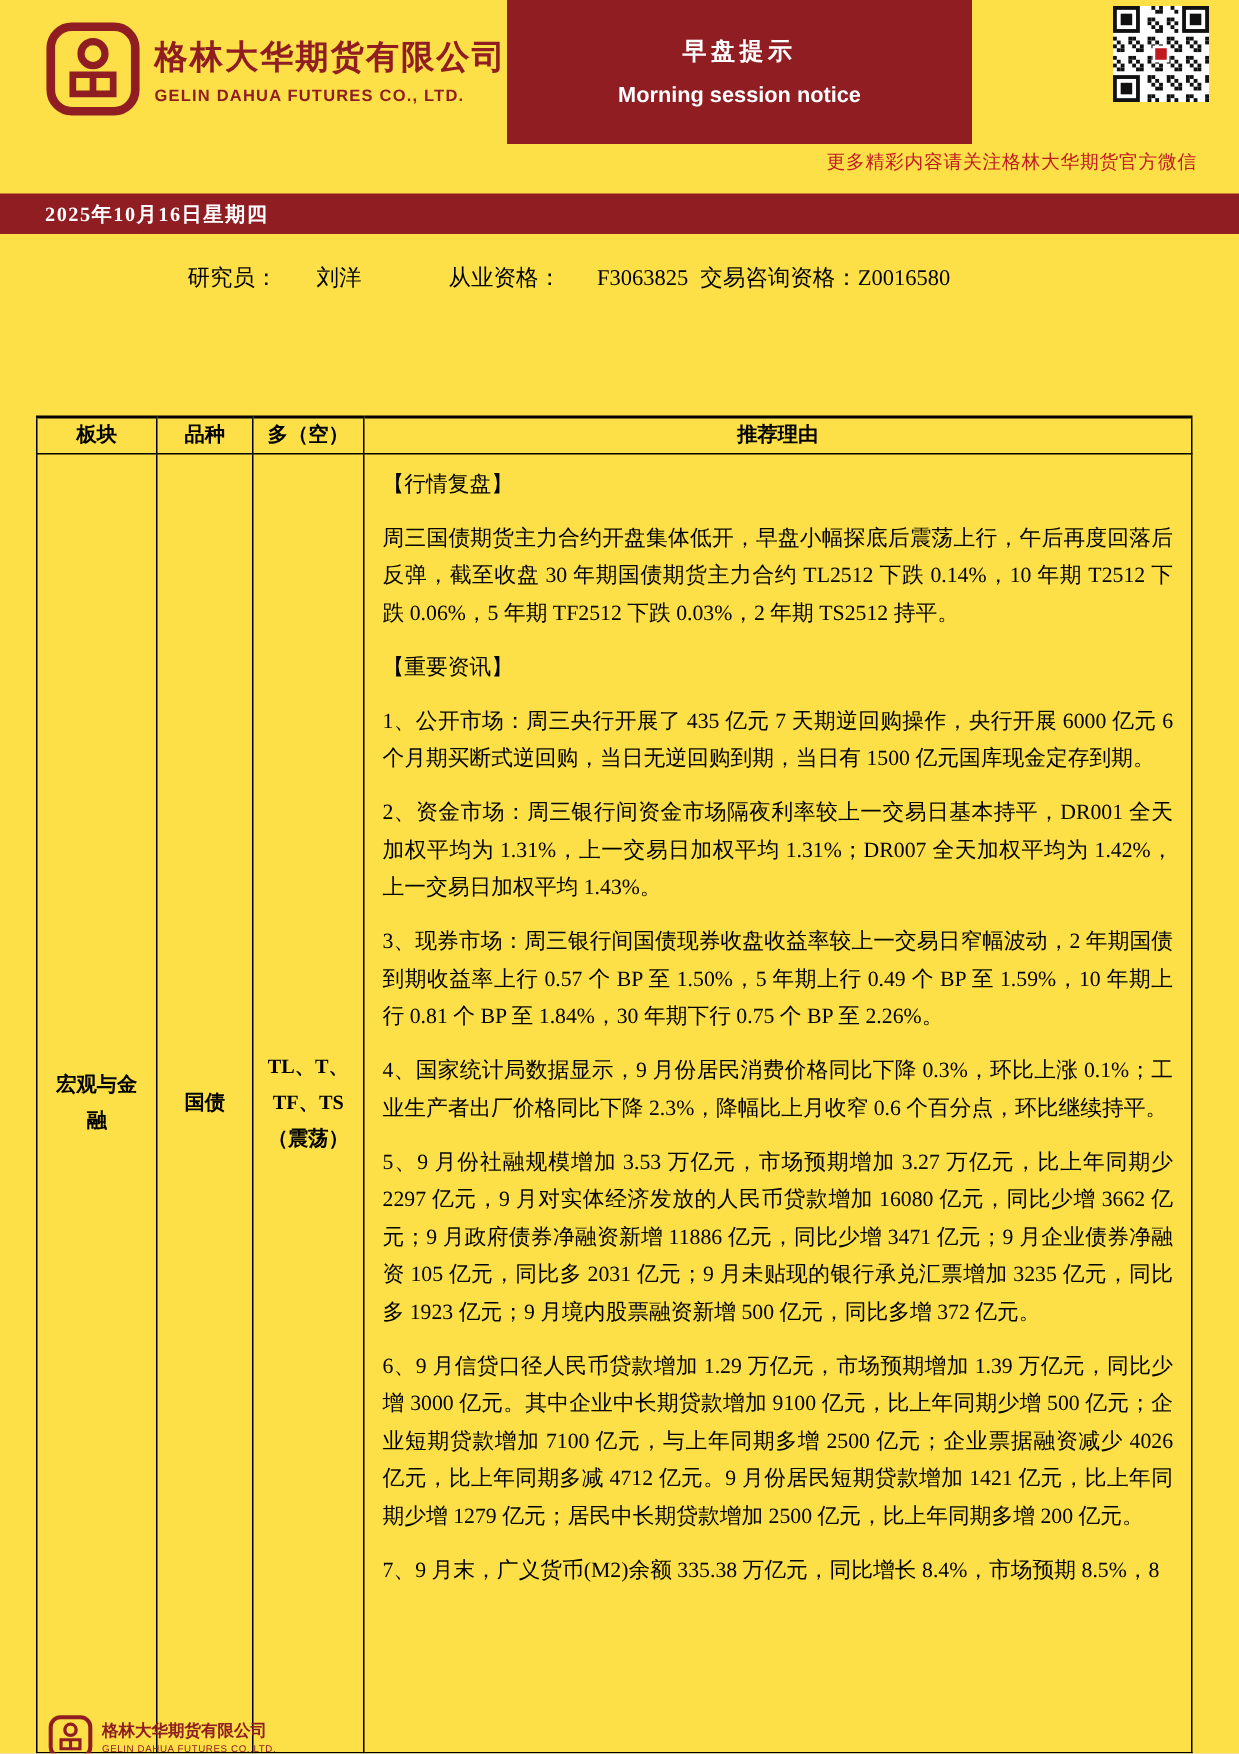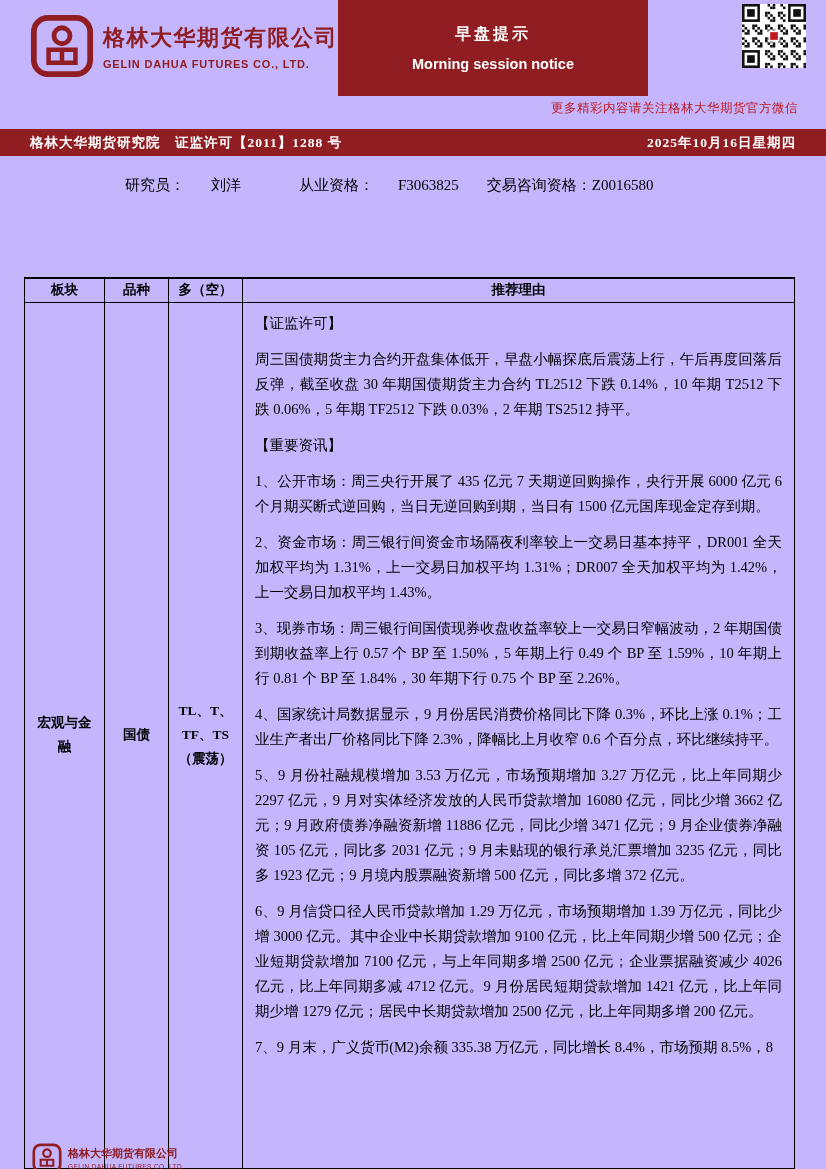--- a/index.html
+++ b/index.html
@@ -2,21 +2,21 @@
 <html><head>
 <meta charset="utf-8">
 <style>
   * { margin: 0; padding: 0; box-sizing: border-box; }
   html, body { background: #e8e8e8; }
   body { font-family: "Liberation Serif", "DejaVu Serif", serif; }
   .page {
     position: relative;
     width: 826px; height: 1169px;
     margin: 0 auto;
-    background: #c4b5fd;
+    background: #fde047;
     overflow: hidden;
     color: #000;
   }
   
   .brand { position: absolute; left: 30px; top: 14px; display: flex; align-items: center; gap: 9px; color: #8f1d22; }
   .brand-logo { width: 64px; height: 64px; color: #8f1d22; flex: 0 0 auto; }
   .brand-cn { font-family: "Liberation Sans", "DejaVu Sans", sans-serif; font-weight: bold; font-size: 22px; letter-spacing: 1.5px; color: #8f1d22; white-space: nowrap; }
   .brand-en { font-family: "Liberation Sans", "DejaVu Sans", sans-serif; font-weight: bold; font-size: 11px; letter-spacing: 0.8px; color: #8f1d22; margin-top: 5px; white-space: nowrap; }
   .title-block {
     position: absolute; left: 338px; top: 0; width: 310px; height: 96px;
@@ -34,21 +34,21 @@
     display: flex; justify-content: space-between; align-items: center;
     padding: 0 30px;
     font-weight: bold; font-size: 13.5px; letter-spacing: 1px;
   }
   
   .researcher { position: absolute; left: 125px; top: 176px; font-size: 15px; color: #000; }
   .res-line { display: flex; align-items: baseline; white-space: nowrap; }
   .res-name { margin-left: 26px; }
   .res-lab-practice { margin-left: 58px; }
   .res-practice-no { margin-left: 24px; font-family: "Liberation Serif", serif; }
-  .res-lab-advisory { margin-left: 28px; }
+  .res-lab-advisory { margin-left: 8px; }
   .res-line2 { margin-top: 27px; }
   .email { font-family: "DejaVu Sans Mono", "Liberation Mono", monospace; font-size: 13.5px; }
   
   .report-table {
     position: absolute; left: 24px; top: 277px; width: 770px;
     border-collapse: collapse; table-layout: fixed;
   }
   .report-table col.w1 { width: 80px; }
   .report-table col.w2 { width: 64px; }
   .report-table col.w3 { width: 74px; }
@@ -249,21 +249,20 @@
       <rect x="20" y="2" width="3" height="3" fill="#111111"></rect>
       <rect x="0" y="18" width="7" height="7" fill="#111111"></rect>
       <rect x="1" y="19" width="5" height="5" fill="#ffffff"></rect>
       <rect x="2" y="20" width="3" height="3" fill="#111111"></rect>
       <rect x="10.3" y="10.3" width="4.4" height="4.4" fill="#ffffff"></rect>
       <rect x="11" y="11" width="3" height="3" fill="#bf1a20"></rect>
     </svg>
   <div class="wechat-note">更多精彩内容请关注格林大华期货官方微信</div>
 
   <div class="info-bar">
-    <span>格林大华期货研究院　证监许可【2011】1288 号</span>
     <span>2025年10月16日星期四</span>
   </div>
 
   <div class="researcher">
     <div class="res-line res-line1">
       <span>研究员：</span>
       <span class="res-name">刘洋</span>
       <span class="res-lab-practice">从业资格：</span>
       <span class="res-practice-no">F3063825</span>
       <span class="res-lab-advisory">交易咨询资格：</span>
@@ -296,21 +295,21 @@
         </td>
         <td class="c3">
           <div>
               <div>TL、T、</div>
               <div>TF、TS</div>
               <div>（震荡）</div>
             </div>
         </td>
         <td class="c4">
           <div class="reason-content">
-              <p class="reason-para reason-heading">【证监许可】</p>
+              <p class="reason-para reason-heading">【行情复盘】</p>
               <p class="reason-para">周三国债期货主力合约开盘集体低开，早盘小幅探底后震荡上行，午后再度回落后反弹，截至收盘 30 年期国债期货主力合约 TL2512 下跌 0.14%，10 年期 T2512 下跌 0.06%，5 年期 TF2512 下跌 0.03%，2 年期 TS2512 持平。</p>
               <p class="reason-para reason-heading">【重要资讯】</p>
               <p class="reason-para">1、公开市场：周三央行开展了 435 亿元 7 天期逆回购操作，央行开展 6000 亿元 6 个月期买断式逆回购，当日无逆回购到期，当日有 1500 亿元国库现金定存到期。</p>
               <p class="reason-para">2、资金市场：周三银行间资金市场隔夜利率较上一交易日基本持平，DR001 全天加权平均为 1.31%，上一交易日加权平均 1.31%；DR007 全天加权平均为 1.42%，上一交易日加权平均 1.43%。</p>
               <p class="reason-para">3、现券市场：周三银行间国债现券收盘收益率较上一交易日窄幅波动，2 年期国债到期收益率上行 0.57 个 BP 至 1.50%，5 年期上行 0.49 个 BP 至 1.59%，10 年期上行 0.81 个 BP 至 1.84%，30 年期下行 0.75 个 BP 至 2.26%。</p>
               <p class="reason-para">4、国家统计局数据显示，9 月份居民消费价格同比下降 0.3%，环比上涨 0.1%；工业生产者出厂价格同比下降 2.3%，降幅比上月收窄 0.6 个百分点，环比继续持平。</p>
               <p class="reason-para">5、9 月份社融规模增加 3.53 万亿元，市场预期增加 3.27 万亿元，比上年同期少 2297 亿元，9 月对实体经济发放的人民币贷款增加 16080 亿元，同比少增 3662 亿元；9 月政府债券净融资新增 11886 亿元，同比少增 3471 亿元；9 月企业债券净融资 105 亿元，同比多 2031 亿元；9 月未贴现的银行承兑汇票增加 3235 亿元，同比多 1923 亿元；9 月境内股票融资新增 500 亿元，同比多增 372 亿元。</p>
               <p class="reason-para">6、9 月信贷口径人民币贷款增加 1.29 万亿元，市场预期增加 1.39 万亿元，同比少增 3000 亿元。其中企业中长期贷款增加 9100 亿元，比上年同期少增 500 亿元；企业短期贷款增加 7100 亿元，与上年同期多增 2500 亿元；企业票据融资减少 4026 亿元，比上年同期多减 4712 亿元。9 月份居民短期贷款增加 1421 亿元，比上年同期少增 1279 亿元；居民中长期贷款增加 2500 亿元，比上年同期多增 200 亿元。</p>
               <p class="reason-para">7、9 月末，广义货币(M2)余额 335.38 万亿元，同比增长 8.4%，市场预期 8.5%，8</p>
             </div>

